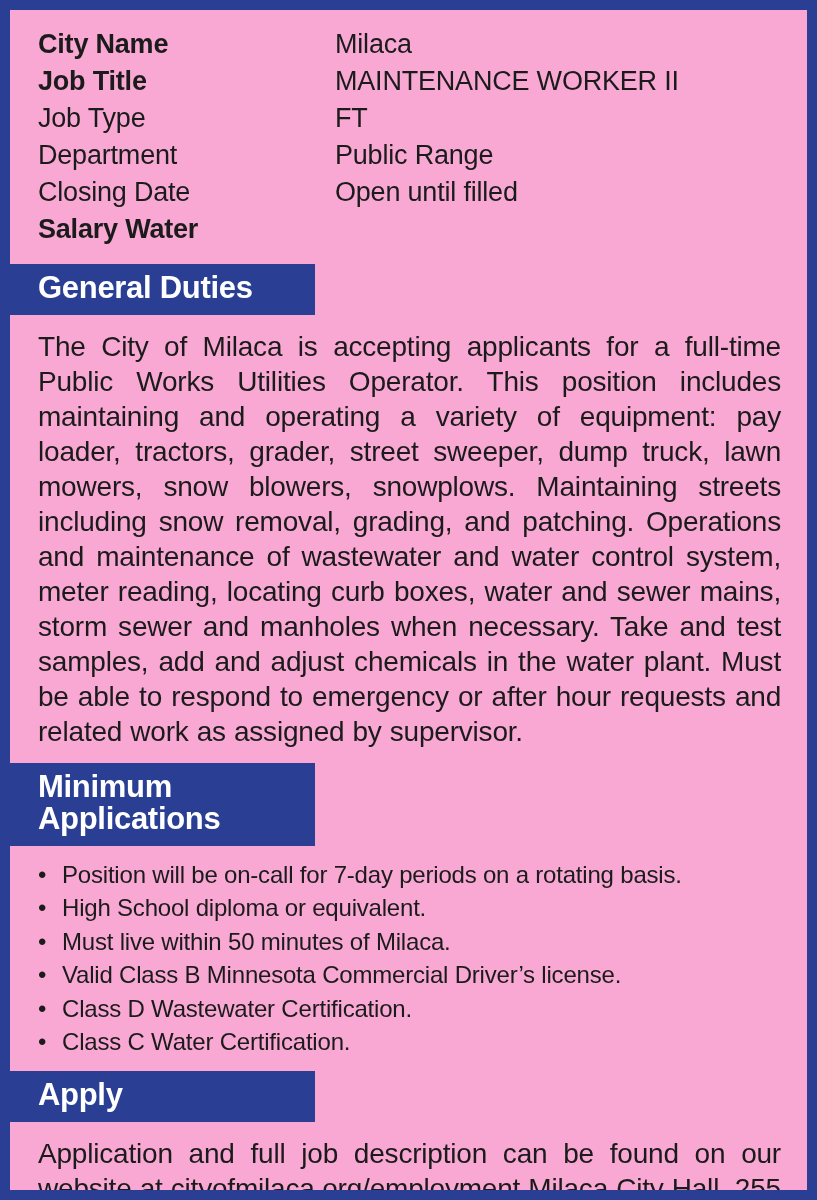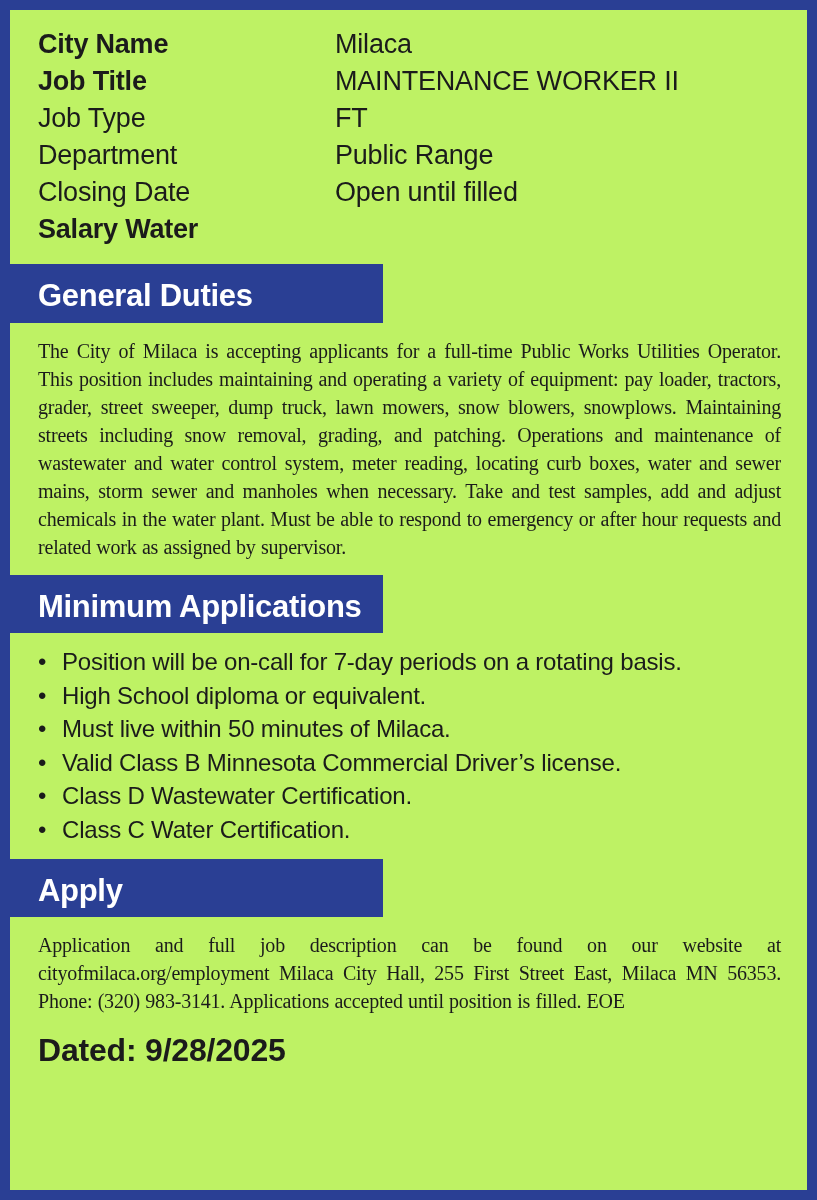--- a/index.html
+++ b/index.html
@@ -7,60 +7,59 @@
   html, body { background: #ffffff; }
   body {
     font-family: "Liberation Sans", "DejaVu Sans", sans-serif;
     color: var(--ink);
     width: 817px;
   }
   .page {
     width: 817px;
     height: 1200px;
     border: 10px solid var(--accent);
-    background: #bef264;
+    background: #f9a8d4;
     padding: 16px 26px 0 28px;
     overflow: hidden;
     position: relative;
   }
   
   .header-block { margin-bottom: 16px; }
   .field-row {
     display: grid;
     grid-template-columns: 297px 1fr;
     font-size: 27px;
     line-height: 37px;
     letter-spacing: -0.2px;
   }
   .field-row.bold .label, .field-row.bold-label .label { font-weight: bold; }
   
   .banner {
     background: var(--accent);
-    width: 383px;
+    width: 315px;
     margin-left: -38px;           
-    padding: 16px 0 10px 38px;
+    padding: 8px 0 10px 38px;
     margin-top: 14px;
     margin-bottom: 14px;
   }
   .banner h2 {
     color: #ffffff;
     font-size: 31px;
     font-weight: bold;
     letter-spacing: -0.3px;
     line-height: 1.05;
   }
   
   .para {
-    font-size: 20px;
-    line-height: 28px;
+    font-size: 28px;
+    line-height: 35px;
     text-align: justify;
     text-align-last: left;
     letter-spacing: -0.2px;
     word-spacing: 0.5px;
-    font-family: Liberation Serif, serif;
   }
   
   .bullet-list { list-style: none; margin: 2px 0 4px 0; }
   .bullet-list li {
     display: flex;
     font-size: 24px;
     line-height: 30px;
     margin-bottom: 3.5px;
     letter-spacing: -0.2px;
   }

